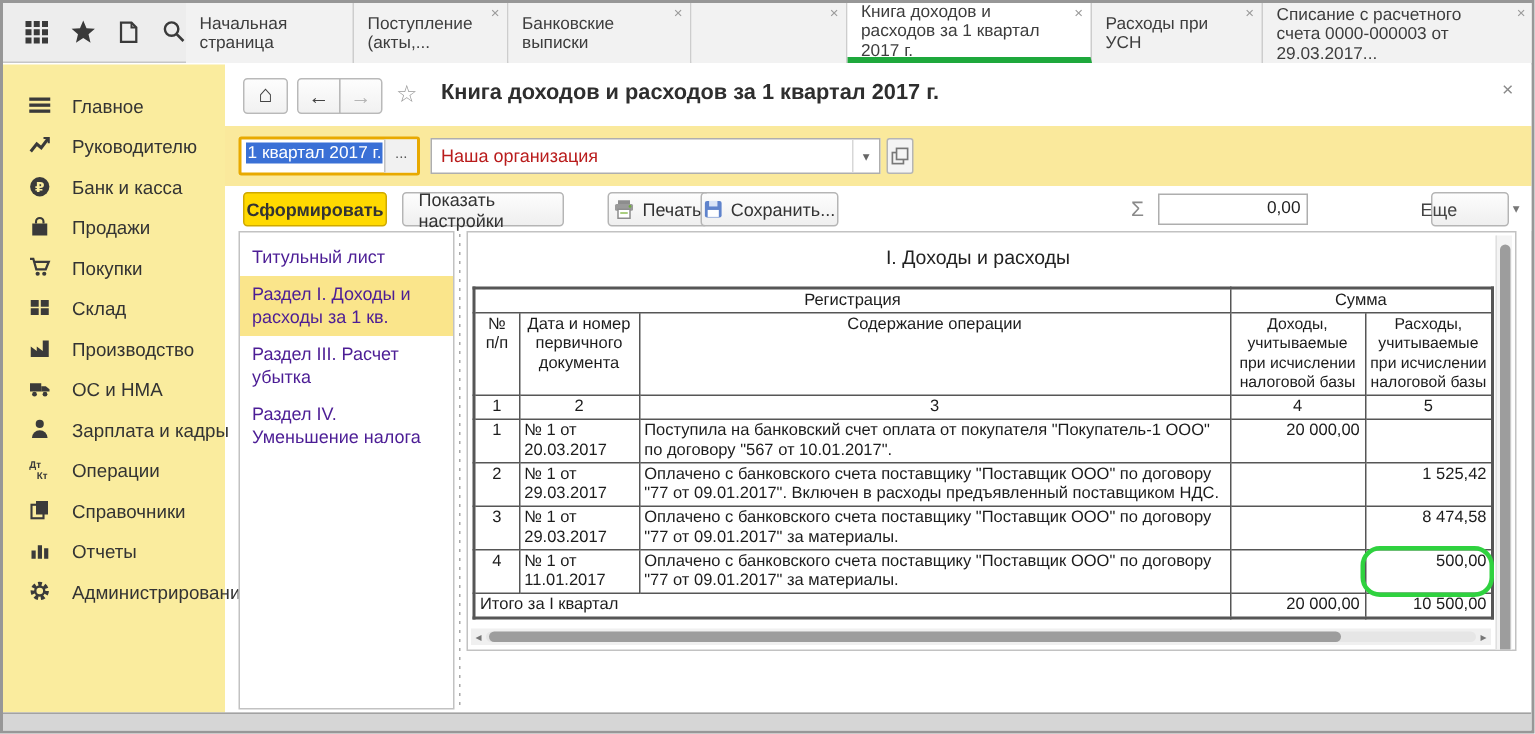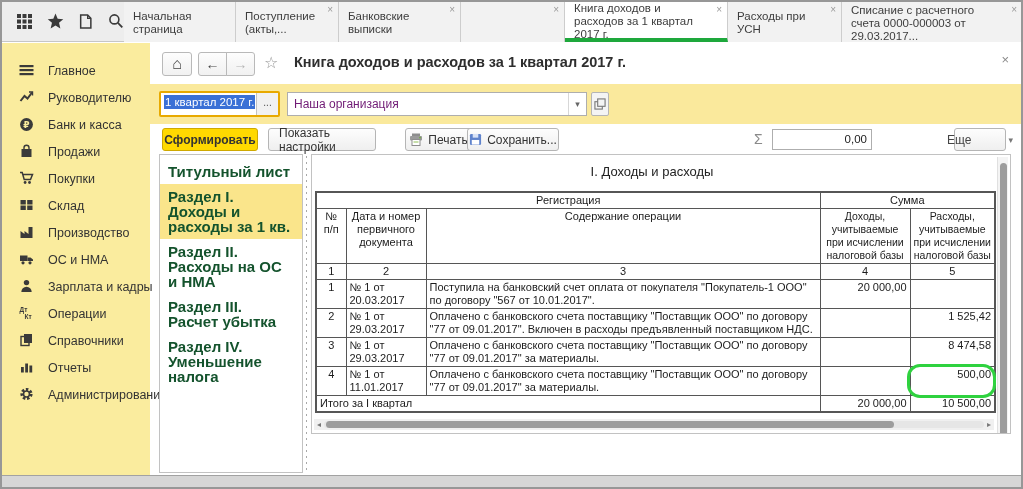--- a/index.html
+++ b/index.html
@@ -30,35 +30,35 @@
   .hclose { position:absolute; right:12px; top:9px; color:#8a8a8a; font-size:13px; cursor:pointer; }
   .hstar { position:absolute; left:114px; top:10px; font-size:16px; color:#9a9a9a; cursor:pointer; }
 
   
   .filters { position:absolute; left:148px; top:82px; right:0; height:40px; background:#fae99c; }
   .periodgrp { position:absolute; left:9px; top:7px; width:121px; height:26px; border:2px solid #e8a900; border-radius:2px; background:#fff; display:flex; }
   .periodval { flex:1; padding:3px 2px 0 3px; font-size:11.5px; white-space:nowrap; overflow:hidden; }
   .periodval span { background:#3a70d6; color:#fff; padding:1px 1px; }
   .dots { width:22px; border-left:1px solid #c2c2c2; background:#f1f1f1; text-align:center; color:#555; font-size:10px; line-height:20px; cursor:pointer; }
   .orgcombo { position:absolute; left:137px; top:8px; width:300px; height:24px; border:1px solid #aeaeae; background:#fff; display:flex; align-items:center; cursor:pointer; }
-  .orgtext { flex:1; padding-left:6px; font-size:12px; color:#701a75; }
+  .orgtext { flex:1; padding-left:6px; font-size:12px; color:#b91c1c; }
   .orgarrow { width:18px; text-align:center; color:#666; font-size:9px; border-left:1px solid #d7d7d7; align-self:stretch; line-height:22px; }
   .openbtn { position:absolute; left:441px; top:8px; width:18px; height:24px; border:1px solid #b5b5b5; border-radius:2px; background:#f4f4f4; display:flex; align-items:center; justify-content:center; cursor:pointer; }
 
   
   .tbar { position:absolute; left:148px; top:122px; right:0; height:30px; background:#fff; }
   .btn { position:absolute; top:4px; height:23px; border:1px solid #b5b5b5; border-radius:3px; background:linear-gradient(#fdfdfd,#efefef); font-size:12px; color:#333; display:flex; align-items:center; justify-content:center; gap:5px; cursor:pointer; padding:0 10px; }
   .btn.primary { background:#ffd900; border-color:#cfa900; font-weight:bold; }
   .sigma { position:absolute; left:604px; top:7px; color:#8a8a8a; font-size:14px; }
   .sumfield { position:absolute; left:622px; top:5px; width:100px; height:21px; border:1px solid #aeaeae; background:#fff; text-align:right; padding:3px 4px 0 0; font-size:11.5px; color:#222; }
   .morebtn { left:804px; width:52px; color:#444;gap:37px; }
 
   
   .sections { position:absolute; left:157px; top:152px; width:144px; height:319px; border:1px solid #c2c2c2; background:#fff; padding-top:4px; }
-  .secitem { padding:5px 8px; font-size:15px; line-height:15px; color:#14532d; cursor:pointer;font-weight:bold; }
+  .secitem { padding:5px 8px; font-size:12px; line-height:15px; color:#4c1d95; cursor:pointer; }
   .secitem.sel { background:#fae58b; }
   .vsplit { position:absolute; left:303px; top:154px; width:3px; height:315px; background:repeating-linear-gradient(to bottom,#a8a8a8 0 2px,transparent 2px 6px); background-size:1px 100%; background-repeat:no-repeat; background-position:center; cursor:col-resize; }
   .report { position:absolute; left:309px; top:152px; width:700px; height:280px; border:1px solid #c2c2c2; background:#fff; overflow:hidden; }
   .rtitle { position:absolute; left:0; top:9px; width:680px; text-align:center; font-size:13px; color:#222; }
 
   
   table.kud { position:absolute; left:3px; top:36px; width:679px; border-collapse:collapse; table-layout:fixed; font-size:11px; color:#1c1c1c; }
   table.kud td { border:1px solid #565656; padding:1px 3px; vertical-align:top; line-height:13px; }
   table.kud { border:2px solid #565656; }
   td.hc { text-align:center; vertical-align:middle; padding:2px 2px; }
@@ -348,21 +348,20 @@
     <div class="sumfield">0,00</div>
     <div class="btn morebtn">
         <span>Еще</span>
         <span style="font-size:9px;color:#777;">▾</span>
       </div>
   </div>
 
   <div class="sections">
     <div class="secitem">Титульный лист</div>
     <div class="secitem sel">Раздел I. Доходы и расходы за 1 кв.</div>
-    <div class="secitem">Раздел II. Расходы на ОС и НМА</div>
     <div class="secitem">Раздел III. Расчет убытка</div>
     <div class="secitem">Раздел IV. Уменьшение налога</div>
   </div>
   <div class="vsplit"></div>
 
   <div class="report">
     <div class="rtitle">I. Доходы и расходы</div>
 
     <table class="kud">
       <colgroup>

